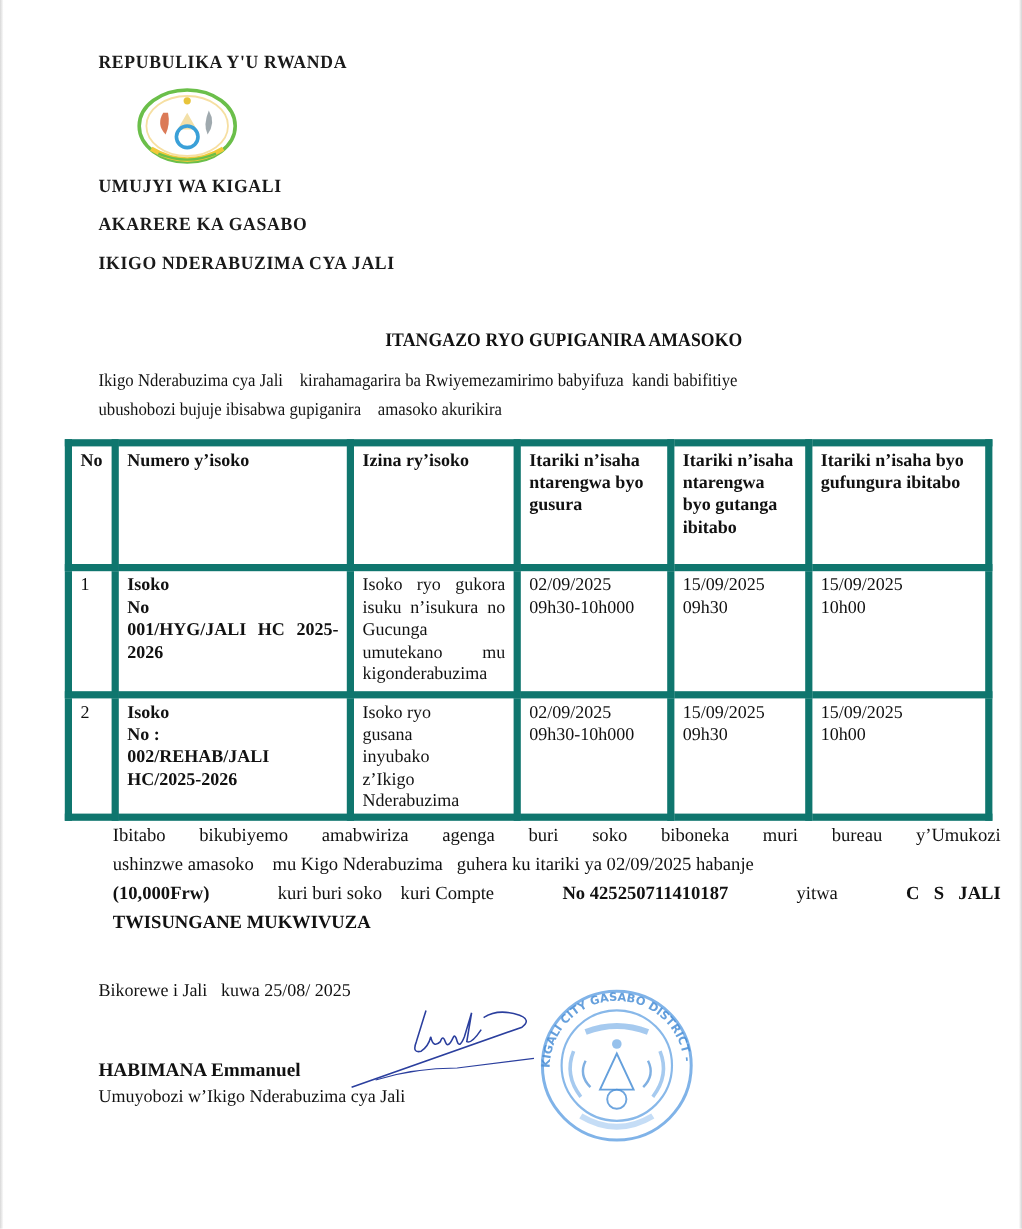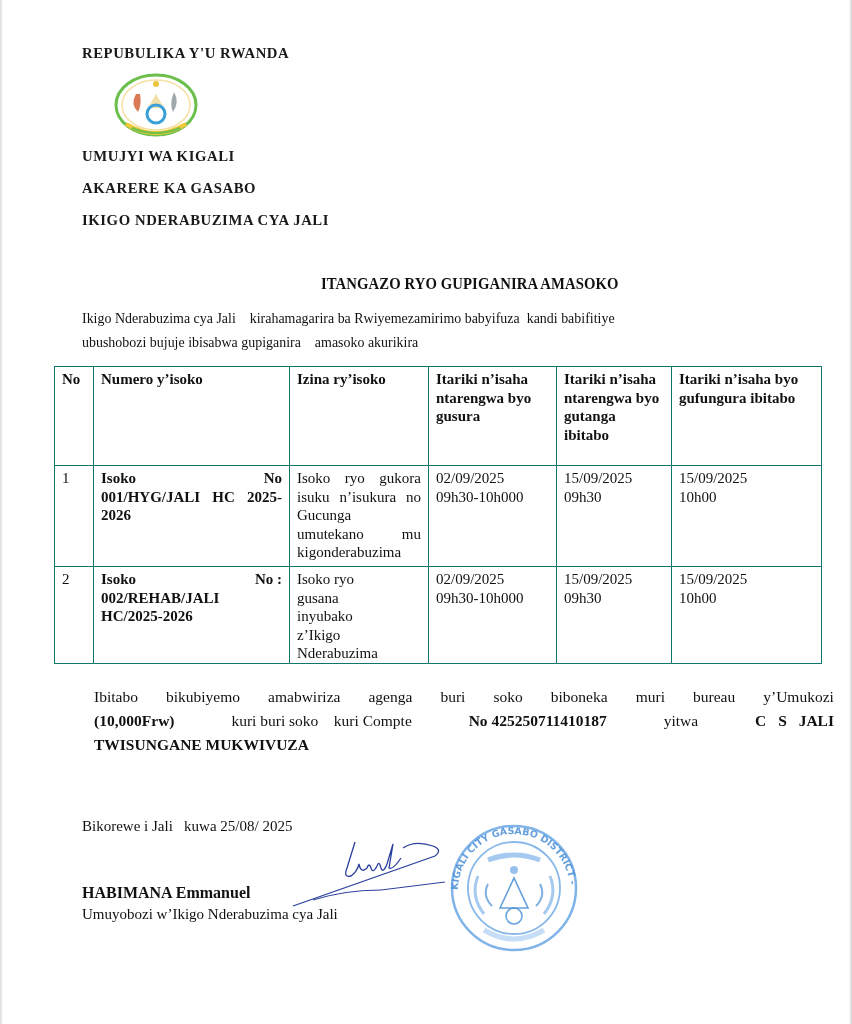--- a/index.html
+++ b/index.html
@@ -44,34 +44,34 @@
     .intro div { white-space: nowrap; }
 
     table.tenders {
       position: absolute; left: 54px; top: 366px;
       width: 767px;
       border-collapse: collapse;
       table-layout: fixed;
       font-size: 15px;
     }
     table.tenders td, table.tenders th {
-      border: 1px solid #0f766e;
+      border: 6px solid #0f766e;
       vertical-align: top;
       padding: 3px 7px 0 7px;
       line-height: 18.5px;
     }
     table.tenders th {
       font-weight: bold; text-align: left;
       height: 95px;
     }
     .justify { text-align: justify; text-align-last: left; }
     .ref-cell { font-weight: bold; }
     .row1 td { height: 97px; }
     .row2 td { height: 76px; }
-    .ref-line { display: flex; justify-content: space-between; }
+    .ref-line { display: flex; justify-content: space-between; flex-direction: column; }
 
     .body-para {
       position: absolute; left: 82px; top: 685px; width: 740px;
       font-size: 15.5px; line-height: 24px; margin-left: 12px;
     }
     .body-para .ln { display: flex; justify-content: space-between; white-space: nowrap; }
     .body-para .ln.last { justify-content: flex-start; gap: 6px; }
     .b { font-weight: bold; }
 
     .dateline { position: absolute; left: 82px; top: 818px; font-size: 15px; }
@@ -185,20 +185,21 @@
     <span>bikubiyemo</span>
     <span>amabwiriza</span>
     <span>agenga</span>
     <span>buri</span>
     <span>soko</span>
     <span>biboneka</span>
     <span>muri</span>
     <span>bureau</span>
     <span>y’Umukozi</span>
   </div>
+  <div class="ln" style="white-space:pre"><span>ushinzwe amasoko    mu Kigo Nderabuzima   guhera ku itariki ya 02/09/2025 habanje</span></div>
   <div class="ln">
     <span class="b">(10,000Frw)</span>
     <span style="white-space:pre">kuri buri soko    kuri Compte</span>
     <span class="b">No 425250711410187</span>
     <span>yitwa</span>
     <span class="b" style="word-spacing:8px">C S JALI</span>
   </div>
   <div class="ln last">
     <span class="b">TWISUNGANE MUKWIVUZA</span>
   </div>

